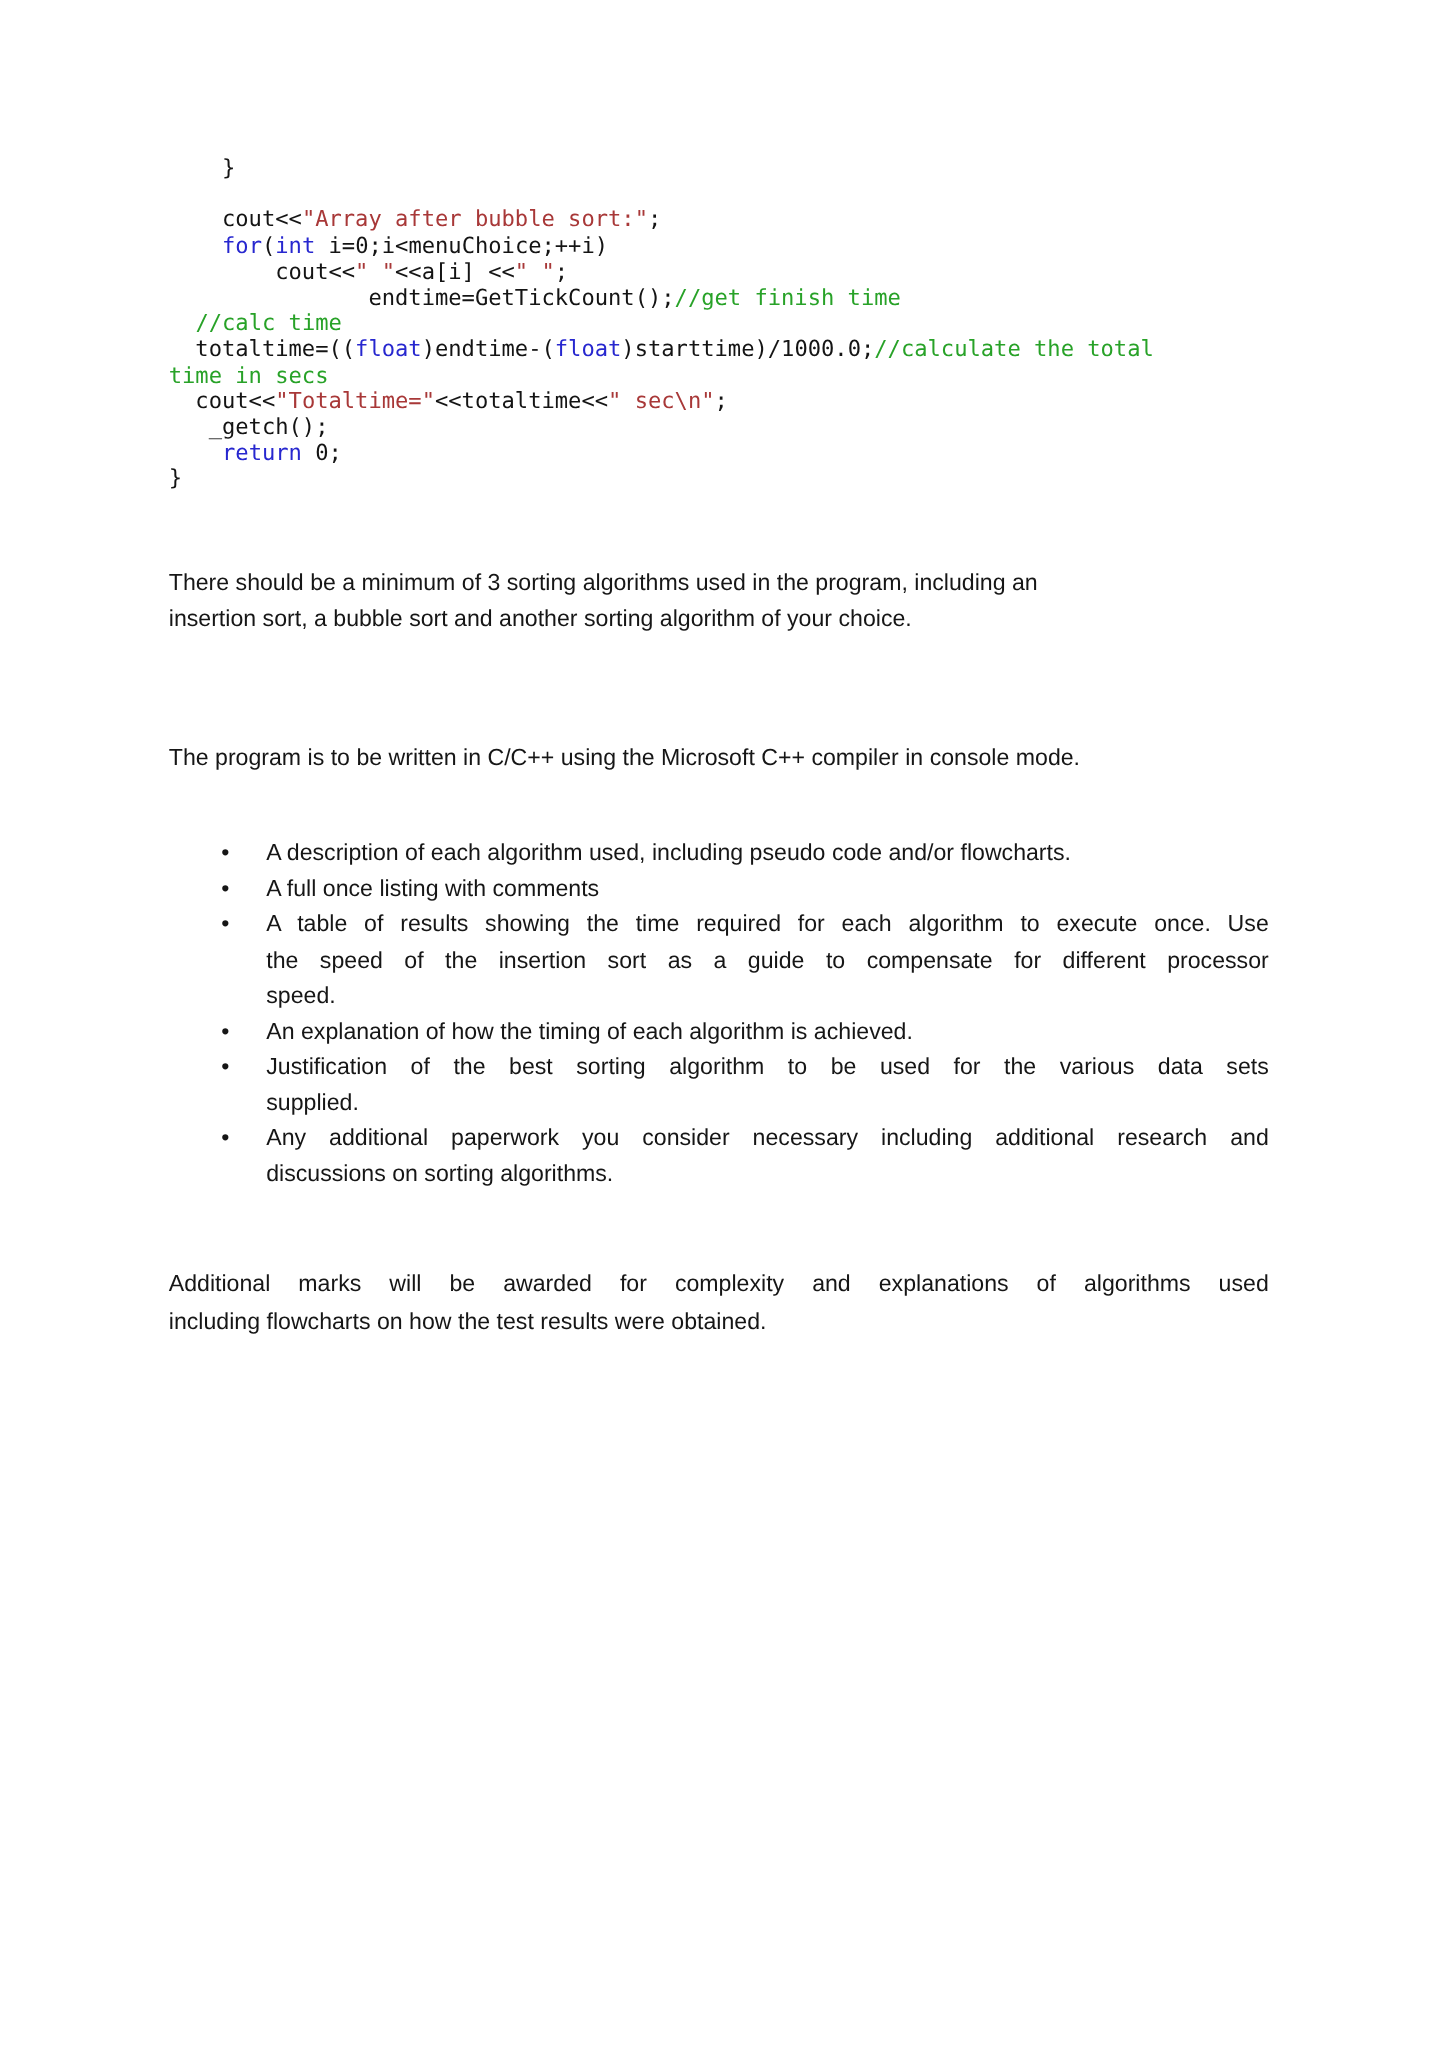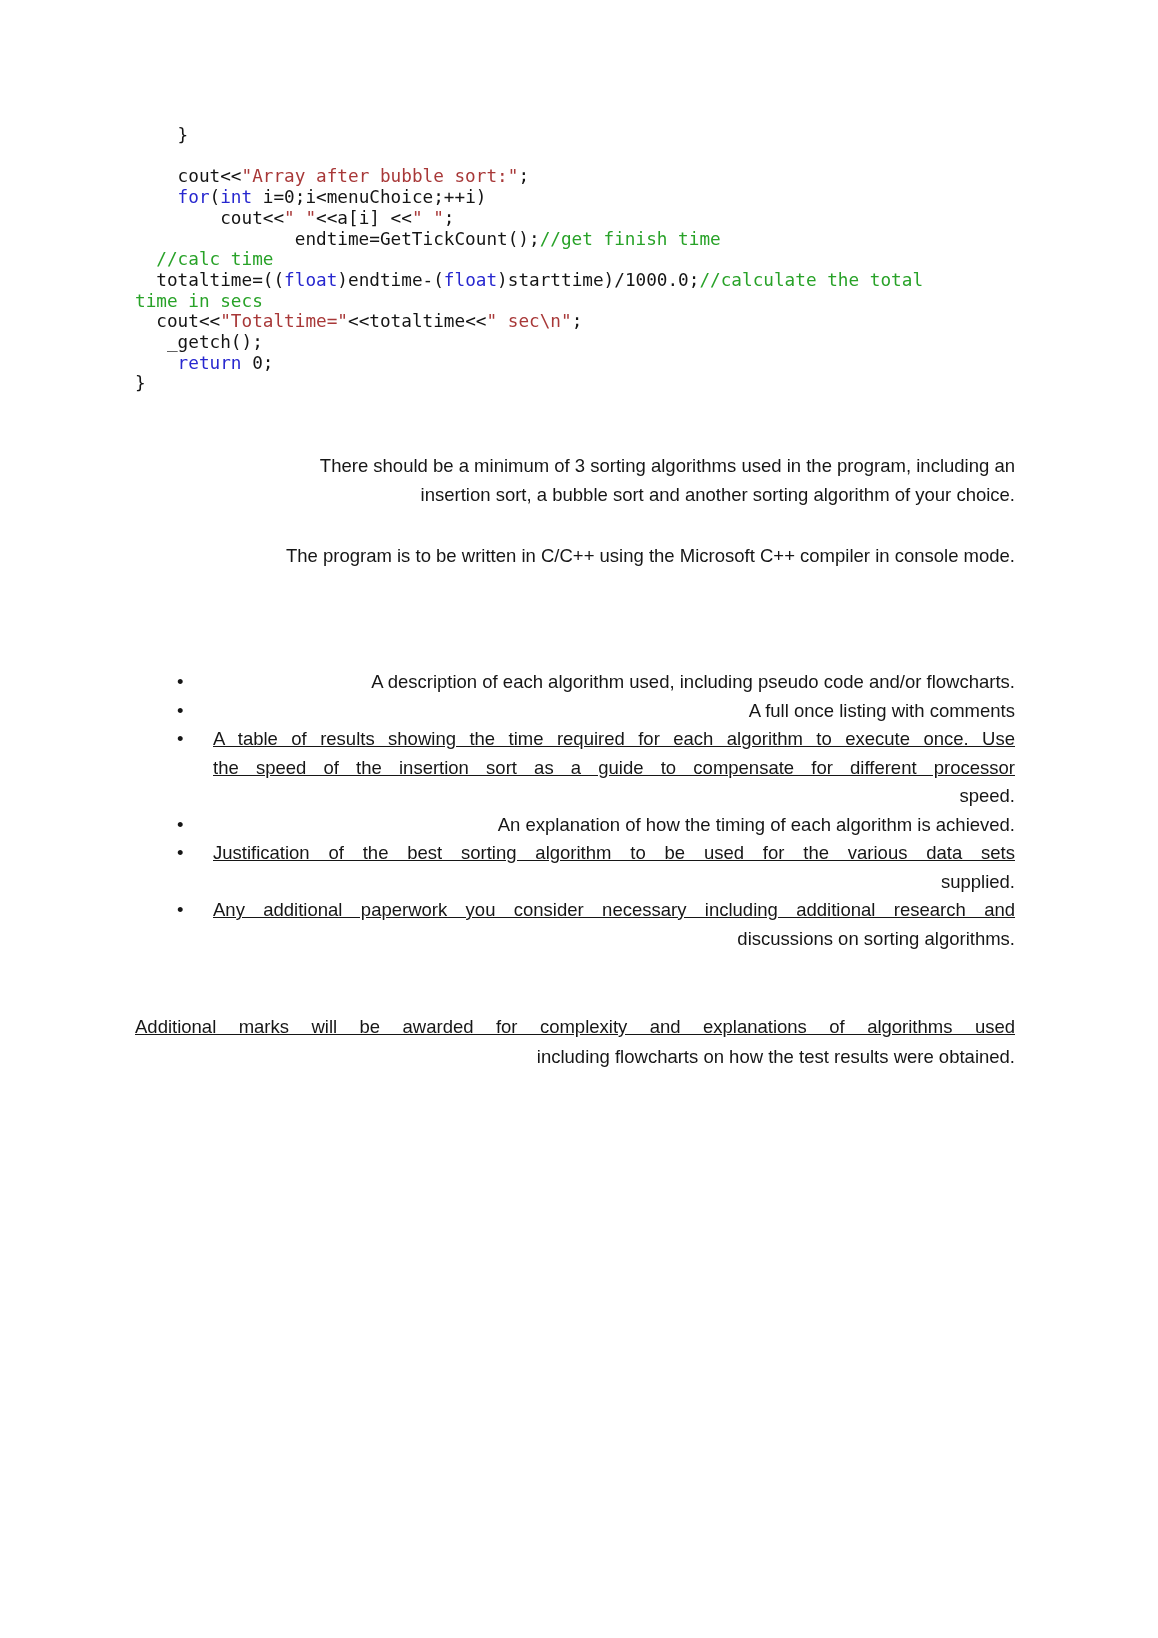--- a/index.html
+++ b/index.html
@@ -25,26 +25,26 @@
   .code-line { white-space: pre; min-height: 20.7px; }
   
   .para {
     position: absolute;
     left: 135px;
     width: 880px;
     font-size: 18.5px;
     line-height: 28.5px;
   }
   #p1 { top: 452px; }
-  #p2 { top: 542px; }
+  #p2 { top: 592px; }
   #p3 { top: 612px; }
   #bullets { top: 668px; }
   #closing { top: 1012px; line-height: 30px; }
-  .tline { text-align: right; }
-  .tline.stretch { text-align: justify; text-align-last: justify; text-decoration: underline; }
+  .tline { text-align: left; }
+  .tline.stretch { text-align: justify; text-align-last: justify; }
   .bullet-item { position: relative; }
   .bullet-dot {
     position: absolute;
     left: 42px;
     top: 0;
     line-height: 28.5px;
     font-size: 18.5px;
   }
   .bullet-text { margin-left: 78px; }
 </style>

